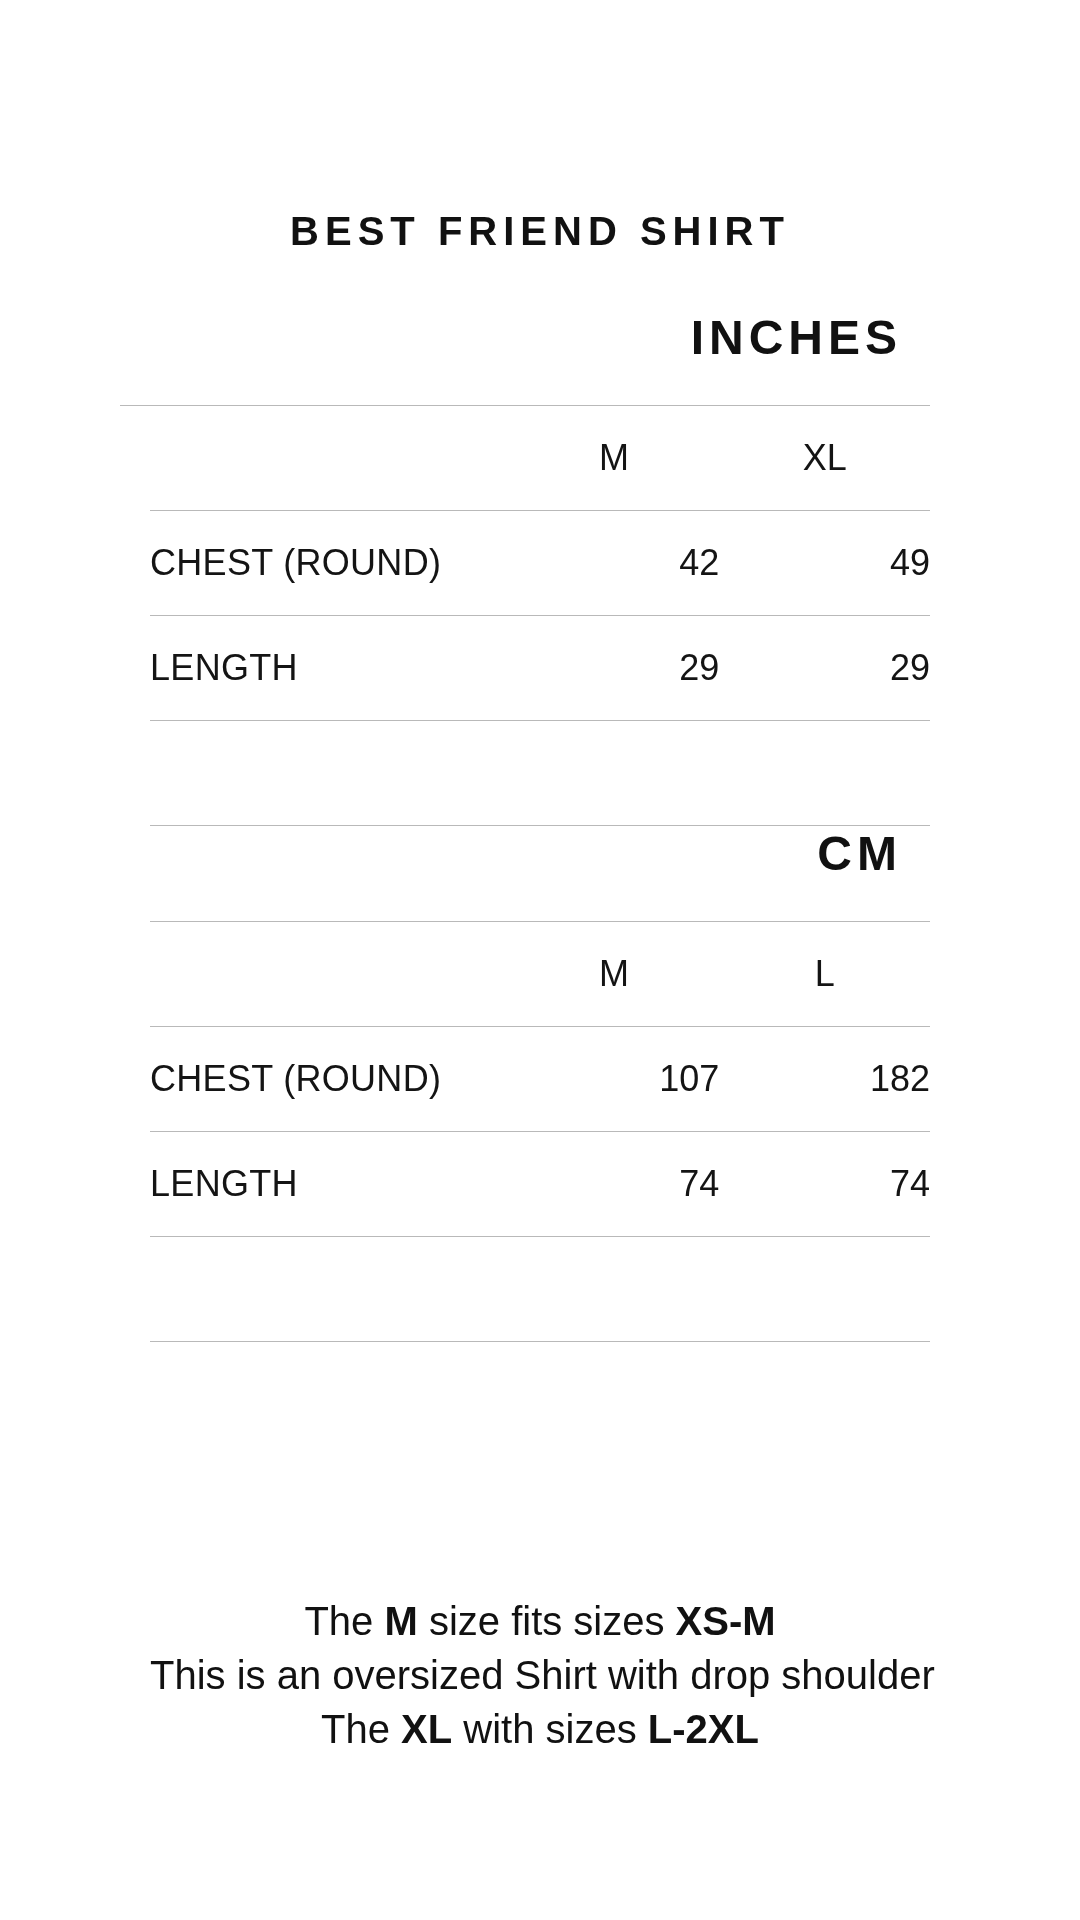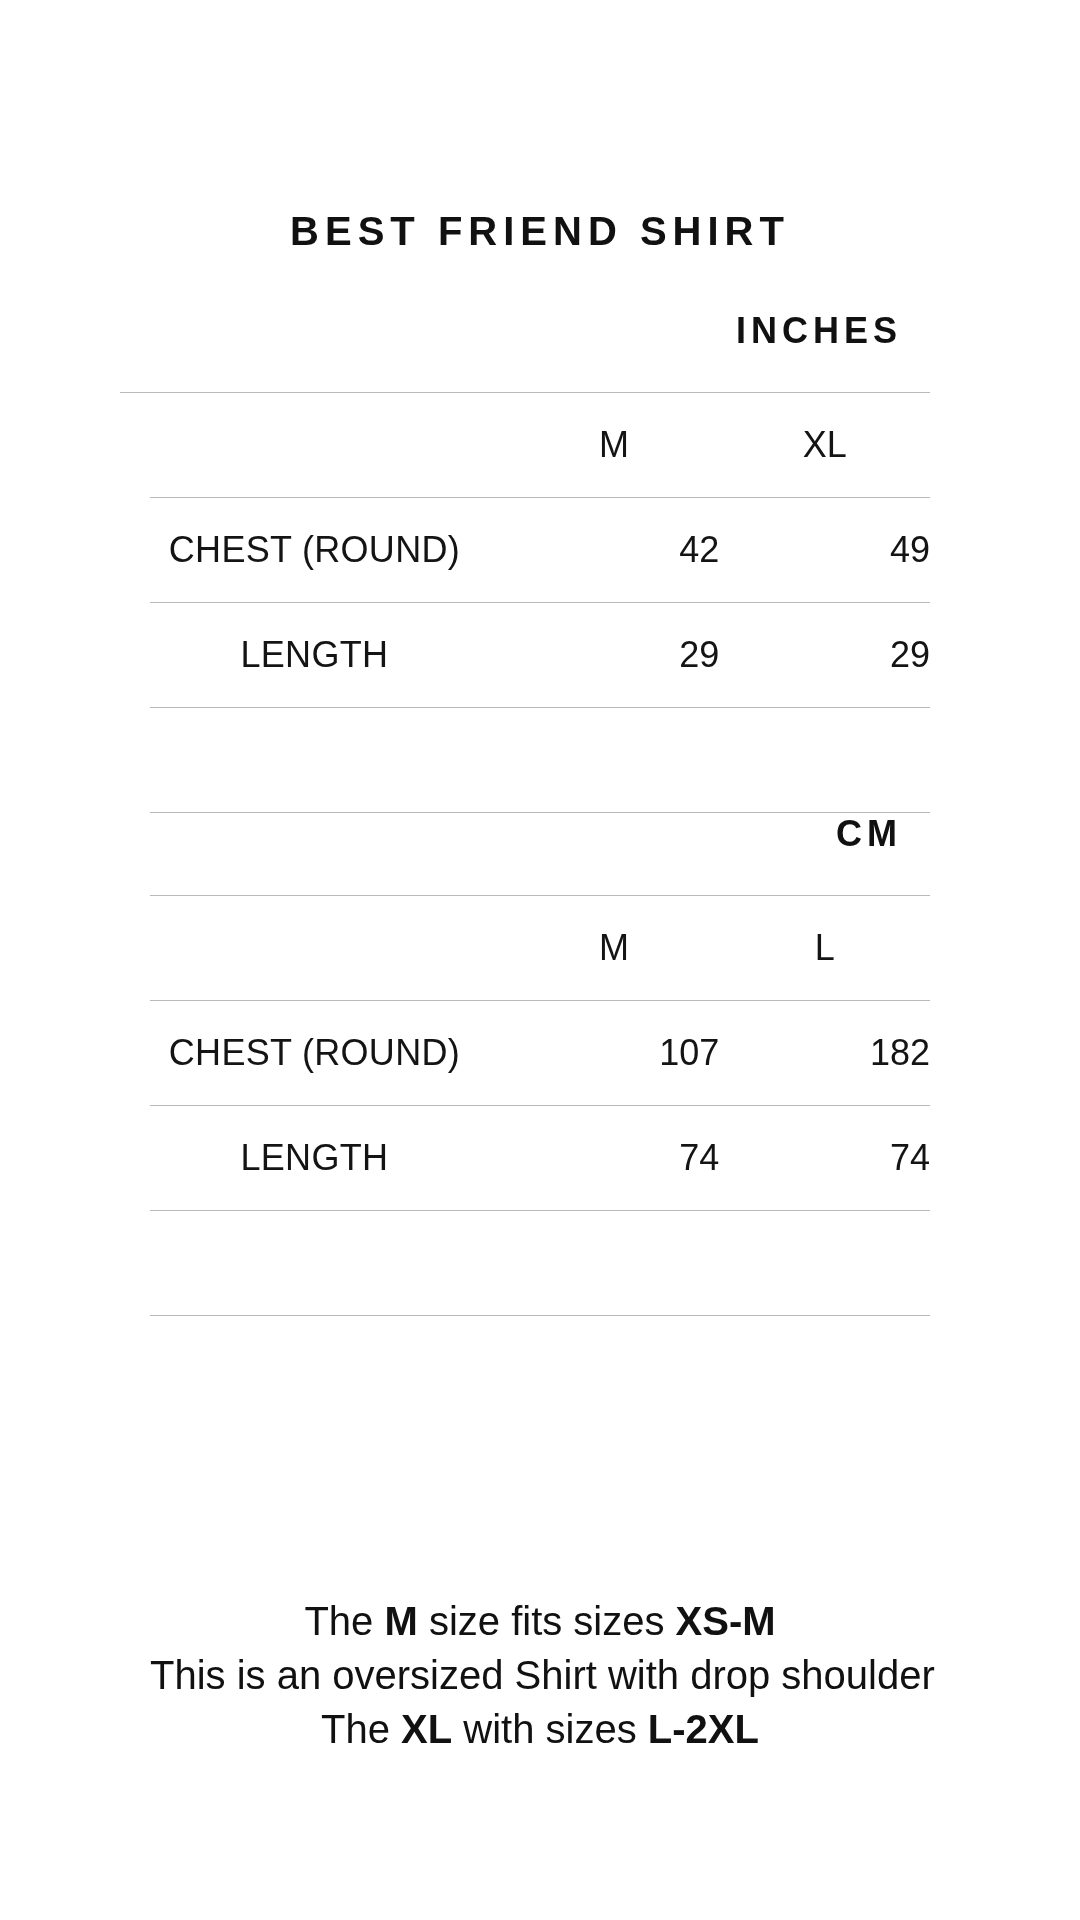--- a/index.html
+++ b/index.html
@@ -30,21 +30,21 @@
     margin-top: 195px;
     text-align: center;
     font-size: 40px;
     font-weight: 700;
     letter-spacing: 6px;
     color: #111111;
     white-space: nowrap;
   }
 
   .unit-label {
-    font-size: 36px;
+    font-size: 48px;
     font-weight: 700;
     letter-spacing: 5px;
     color: #111111;
     text-align: right;
   }
 
   
   .table-block {
     width: 780px;
     margin: 0 auto;
@@ -85,21 +85,21 @@
   .row-spacer td {
     border-bottom: 1px solid #b9b9b9;
     height: 88px;
   }
   .row-tail td {
     height: 84px;
     border-bottom: 1px solid #b9b9b9;
   }
 
   .lbl {
-    text-align: center;
+    text-align: left;
     padding-right: 30px !important;
     font-size: 36px;
     letter-spacing: 0.3px;
     white-space: nowrap;
   }
   .val {
     text-align: right;
     font-size: 36px;
   }
   .hdr {

